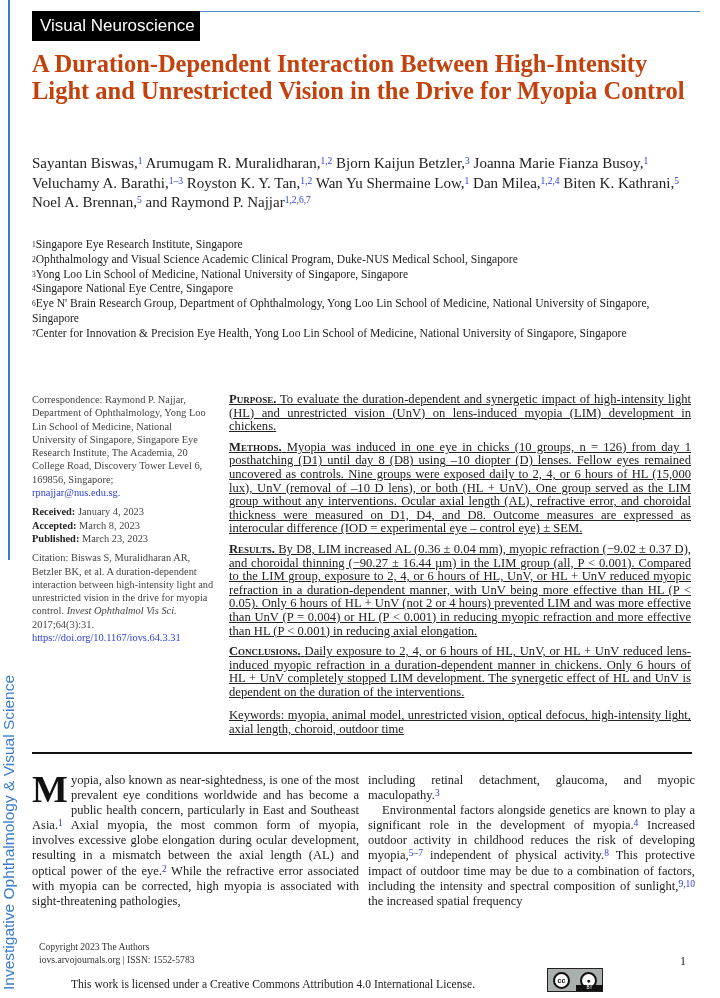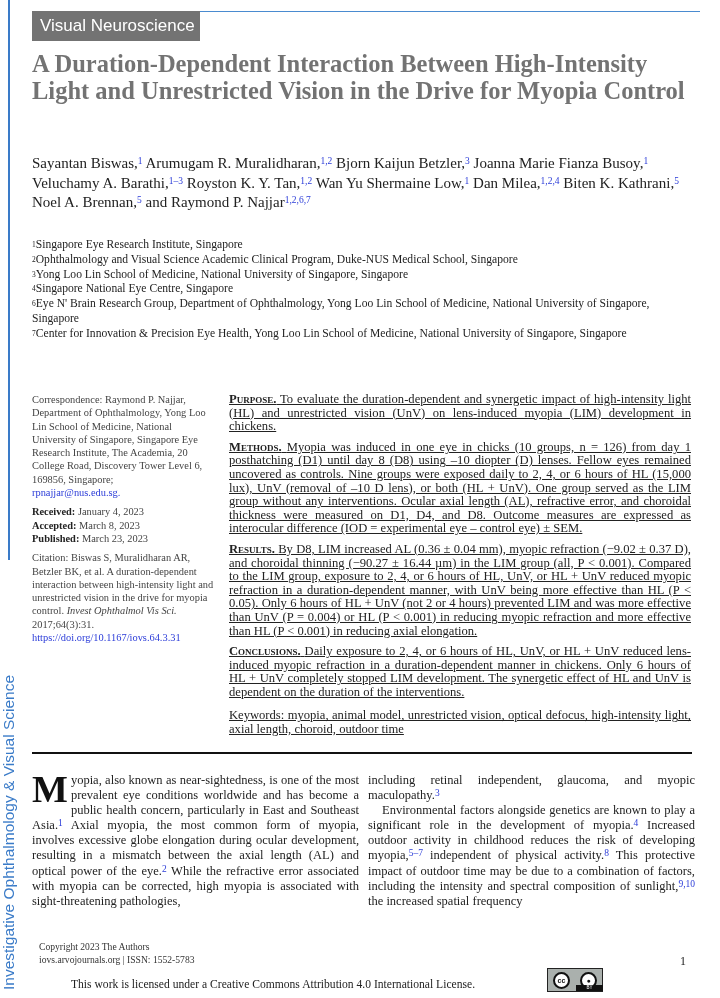--- a/index.html
+++ b/index.html
@@ -12,30 +12,30 @@
     background: #3a7bc8;
   }
   .sidebar-text {
     position: absolute; left: 0px; top: 990px; width: 440px; height: 18px;
     transform-origin: 0 0; transform: rotate(-90deg);
     font-family: "Liberation Sans", "DejaVu Sans", sans-serif;
     font-size: 15.5px; color: #3a7bc8; white-space: nowrap; line-height: 18px;
   }
   .section-badge {
     position: absolute; left: 32px; top: 11px; height: 30px; width: 168px;
-    background: #737373; color: #fff;
+    background: #000000; color: #fff;
     font-family: "Liberation Sans", "DejaVu Sans", sans-serif;
     font-size: 17px; line-height: 30px; padding-left: 8px; box-sizing: border-box;
   }
   .badge-rule {
     position: absolute; left: 200px; top: 11px; width: 500px; height: 1px; background: #4a8bd0;
   }
   .title {
     position: absolute; left: 32px; top: 50px; width: 660px;
-    font-size: 24.5px; font-weight: bold; line-height: 27px; color: #737373; margin: 0;
+    font-size: 24.5px; font-weight: bold; line-height: 27px; color: #c2410c; margin: 0;
   }
   .authors {
     position: absolute; left: 32px; top: 154px; width: 660px;
     font-size: 15px; line-height: 19.6px; color: #222;
   }
   sup { font-size: 9.5px; color: #2a3bd8; vertical-align: top; position: relative; top: -2px; }
   .affiliations {
     position: absolute; left: 32px; top: 238px; width: 660px;
     font-size: 11.6px; line-height: 14.8px; color: #222;
   }
@@ -145,21 +145,21 @@
 
 <div class="hr"></div>
 
 <div class="body-col col1">
   <p>
     <span class="dropcap">M</span><span>yopia, also known as near-sightedness, is one of the most prevalent eye conditions worldwide and has become a public health concern, particularly in East and Southeast Asia.</span><sup>1</sup><span> Axial myopia, the most common form of myopia, involves excessive globe elongation during ocular development, resulting in a mismatch between the axial length (AL) and optical power of the eye.</span><sup>2</sup><span> While the refractive error associated with myopia can be corrected, high myopia is associated with sight-threatening pathologies,</span>
   </p>
 </div>
 
 <div class="body-col col2">
-  <p><span>including retinal independent, glaucoma, and myopic maculopathy.</span><sup>3</sup></p>
+  <p><span>including retinal detachment, glaucoma, and myopic maculopathy.</span><sup>3</sup></p>
   <p class="indent"><span>Environmental factors alongside genetics are known to play a significant role in the development of myopia.</span><sup>4</sup><span> Increased outdoor activity in childhood reduces the risk of developing myopia,</span><sup>5–7</sup><span> independent of physical activity.</span><sup>8</sup><span> This protective impact of outdoor time may be due to a combination of factors, including the intensity and spectral composition of sunlight,</span><sup>9,10</sup><span> the increased spatial frequency</span></p>
 </div>
 
 <div class="footer">
   <div>Copyright 2023 The Authors</div>
   <div>iovs.arvojournals.org | ISSN: 1552-5783</div>
 </div>
 <div class="page-num">1</div>
 
 <div class="license">This work is licensed under a Creative Commons Attribution 4.0 International License.</div>

